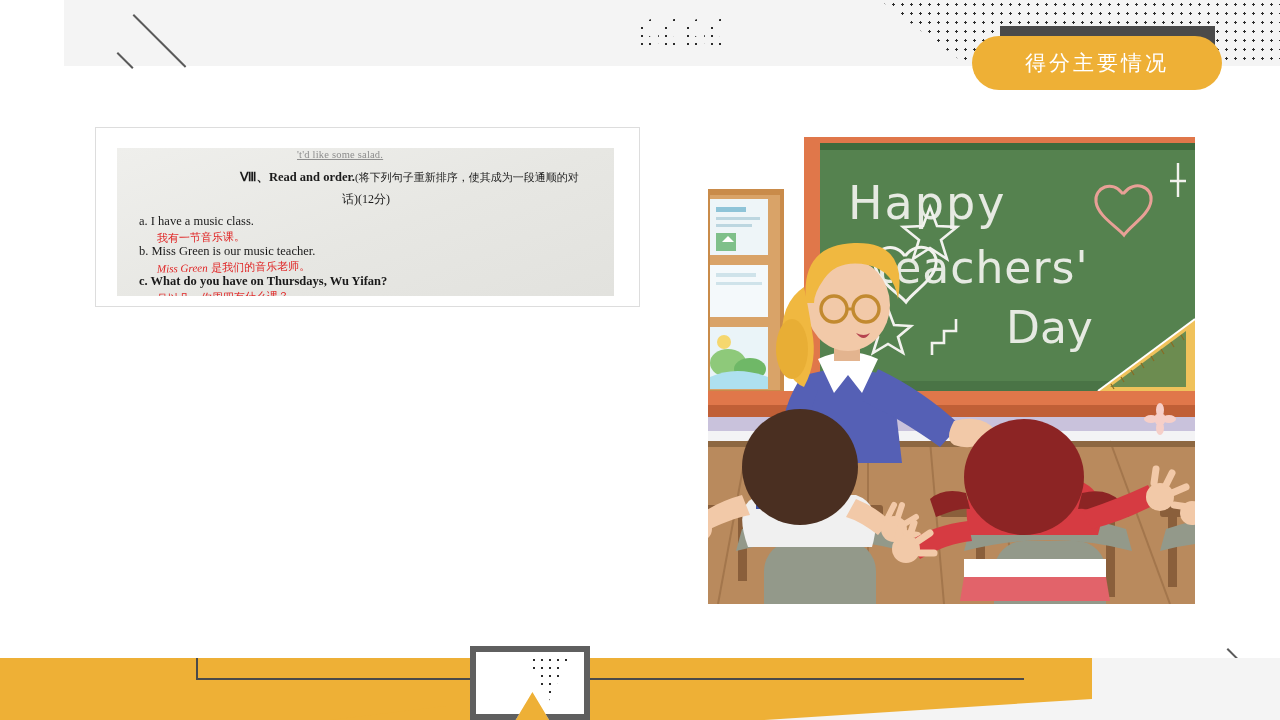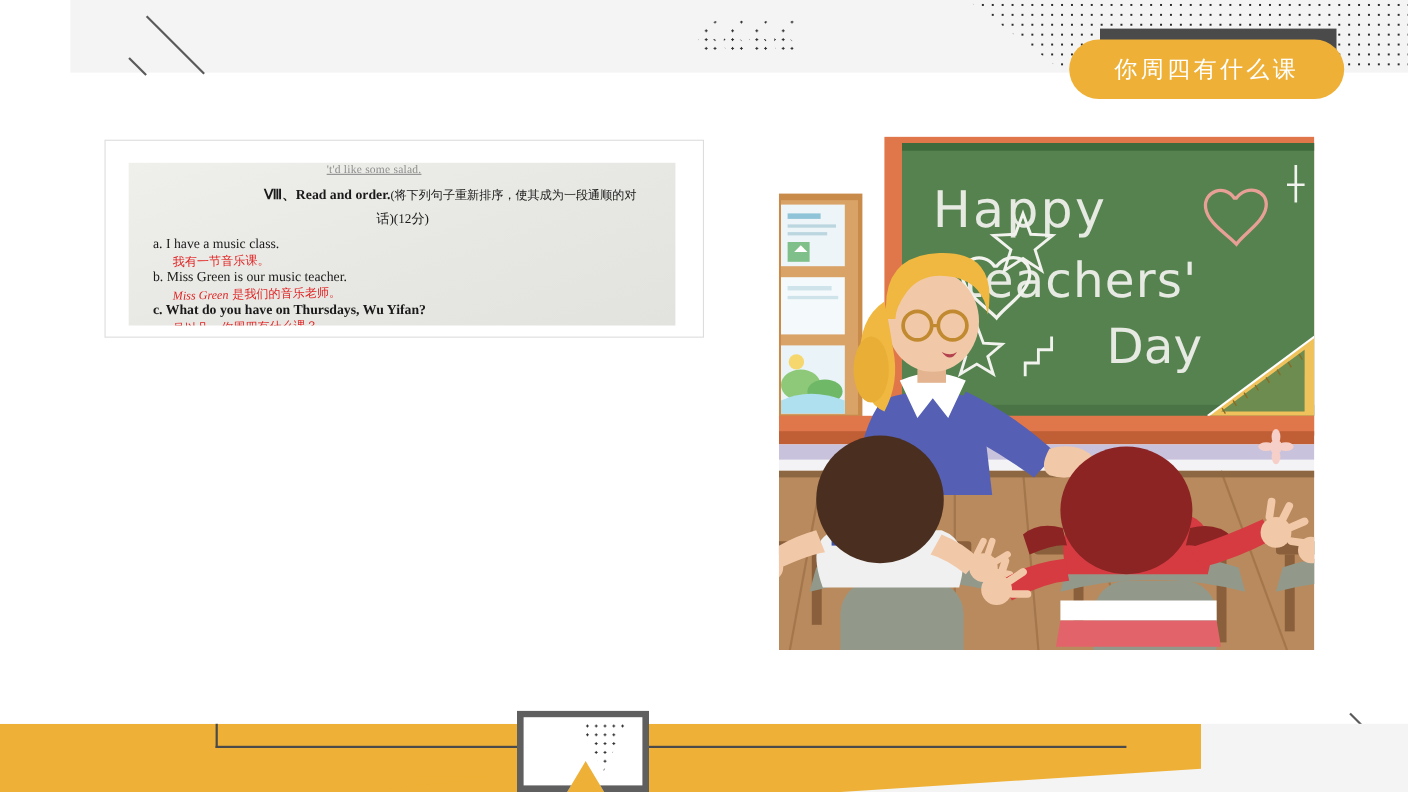--- a/index.html
+++ b/index.html
@@ -227,21 +227,21 @@
     line-height: 44px;
     color: #262626;
     font-family: "DejaVu Serif", "Liberation Serif", serif;
     letter-spacing: 0.5px;
   }
 
   
   .illus {
     position: absolute;
     left: 708px;
-    top: 124px;
+    top: 137px;
     width: 487px;
     height: 467px;
     overflow: hidden;
     background: #ffffff;
   }
 
   
   .bottom-wrap {
     position: absolute;
     left: 0;
@@ -318,21 +318,21 @@
   </div>
 
   <div class="header-dots"></div>
 
   <div class="diag-line diag-a"></div>
   <div class="diag-line diag-b"></div>
   <div class="diag-line diag-c"></div>
 
   <div class="title-shadow"></div>
   <div class="title-badge">
-    <span class="title-badge-text">你周四有什么课</span>
+    <span class="title-badge-text">得分主要情况</span>
   </div>
 
   <div class="ws-frame-outer"></div>
   <div class="photo-frame-inner" style="overflow:hidden;">
     <div class="worksheet" style="left:22px; top:21px;">
 
       <div class="ws-topfaint">'t'd like some salad.</div>
 
 
       <div class="ws-head">

